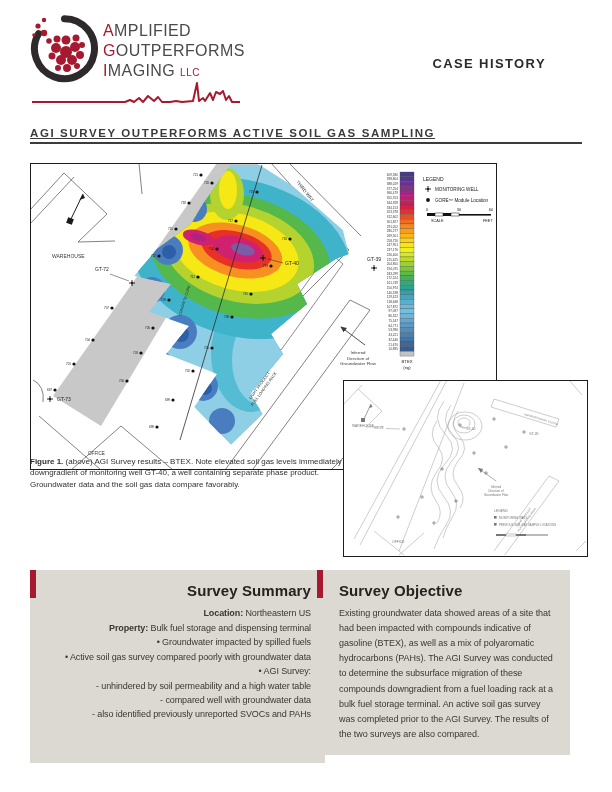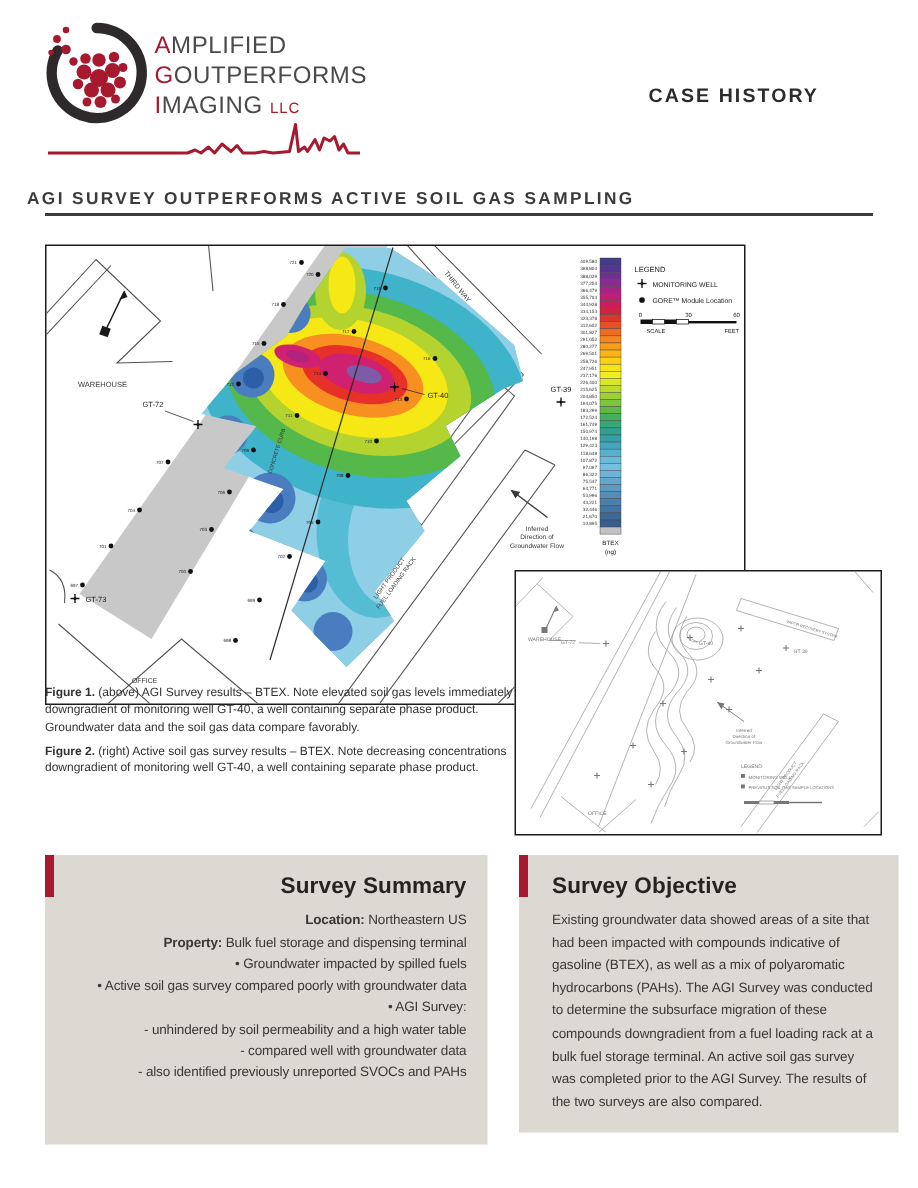--- a/index.html
+++ b/index.html
@@ -3,35 +3,35 @@
 <meta charset="utf-8">
 <style>
   html,body{margin:0;padding:0;background:#ffffff;}
   body{width:612px;height:792px;position:relative;font-family:"Liberation Sans",sans-serif;overflow:hidden;}
   .abs{position:absolute;}
   
   #logo-text{left:103px;top:21px;line-height:20px;font-size:16px;letter-spacing:.4px;color:#4c494b;font-weight:500;}
   #logo-text .init{color:#a6192e;}
   #logo-text .llc{font-size:10px;color:#a6192e;letter-spacing:.6px;}
   #case-history{right:66px;top:56px;font-size:13px;font-weight:bold;letter-spacing:1.4px;color:#2d2a2b;}
-  #doc-title{left:18px;top:127px;font-size:11.5px;font-weight:bold;letter-spacing:1.6px;color:#3d3a3b;}
+  #doc-title{left:30px;top:127px;font-size:11.5px;font-weight:bold;letter-spacing:1.6px;color:#3d3a3b;text-decoration:underline;}
   #title-rule{left:30px;top:142px;width:552px;height:2px;background:#3e3b3c;}
   
   #fig1{left:30px;top:163px;width:467px;height:307px;border:1px solid #1c1c1c;background:#fff;box-sizing:border-box;}
   
   #fig2{left:343px;top:380px;width:245px;height:177px;border:1.5px solid #1c1c1c;background:#fff;box-sizing:border-box;z-index:6;}
   
   #captions{left:30px;top:456px;width:316px;font-size:8px;line-height:1.42;color:#333030;}
   #captions p{margin:0 0 5px 0;}
   #captions b{font-weight:bold;}
   
   .graybox{background:#dcd8d2;color:#3b3733;}
   .accent{position:absolute;left:0;top:0;width:6px;height:28px;background:#a6192e;}
   #summary-box{left:30px;top:570px;width:295px;height:193px;text-align:right;}
-  #objective-box{left:346px;top:570px;width:253px;height:185px;}
+  #objective-box{left:317px;top:570px;width:253px;height:185px;}
   .box-inner{padding:12px 14px 10px 22px;}
   .box-title{font-size:15px;font-weight:bold;color:#262220;margin:0 0 7px 0;letter-spacing:.1px;}
   .box-line{font-size:9px;letter-spacing:-.1px;line-height:1.62;}
   .box-line b{font-weight:bold;padding-left:44px;}
   .bullet{font-size:9px;letter-spacing:-.1px;line-height:1.62;padding-left:9px;text-indent:-9px;}
   .bullet::before{content:"\2022  ";}
   .sub{font-size:9px;letter-spacing:-.1px;line-height:1.58;padding-left:14px;}
   .sub::before{content:"- ";}
   #objective-body{font-size:9px;letter-spacing:-.05px;line-height:1.68;}
   svg text{font-family:"Liberation Sans",sans-serif;}
@@ -413,21 +413,20 @@
       <rect x="162" y="153" width="10" height="2" fill="#fff" stroke="#777" stroke-width="0.4"></rect>
       <rect x="172" y="153" width="10" height="2" fill="#777"></rect>
       <rect x="182" y="153.5" width="22" height="1" fill="#777"></rect>
     </g>
   </g>
 </svg>
 </div>
 
 <div id="captions" class="abs">
   <p><b>Figure 1.</b><span> (above) AGI Survey results – BTEX. Note elevated soil gas levels immediately downgradient of monitoring well GT-40, a well containing separate phase product. Groundwater data and the soil gas data compare favorably.</span></p>
-  <p><b>Figure 2.</b><span> (right) Active soil gas survey results – BTEX. Note decreasing concentrations downgradient of monitoring well GT-40, a well containing separate phase product.</span></p>
 </div>
 
 <div id="summary-box" class="abs graybox">
   <div class="accent"></div>
   <div class="box-inner">
     <div class="box-title">Survey Summary</div>
     <div id="sum-fields">
         <div class="box-line"><b>Location:</b> Northeastern US</div>
         <div class="box-line"><b>Property:</b> Bulk fuel storage and dispensing terminal</div>
       </div>

